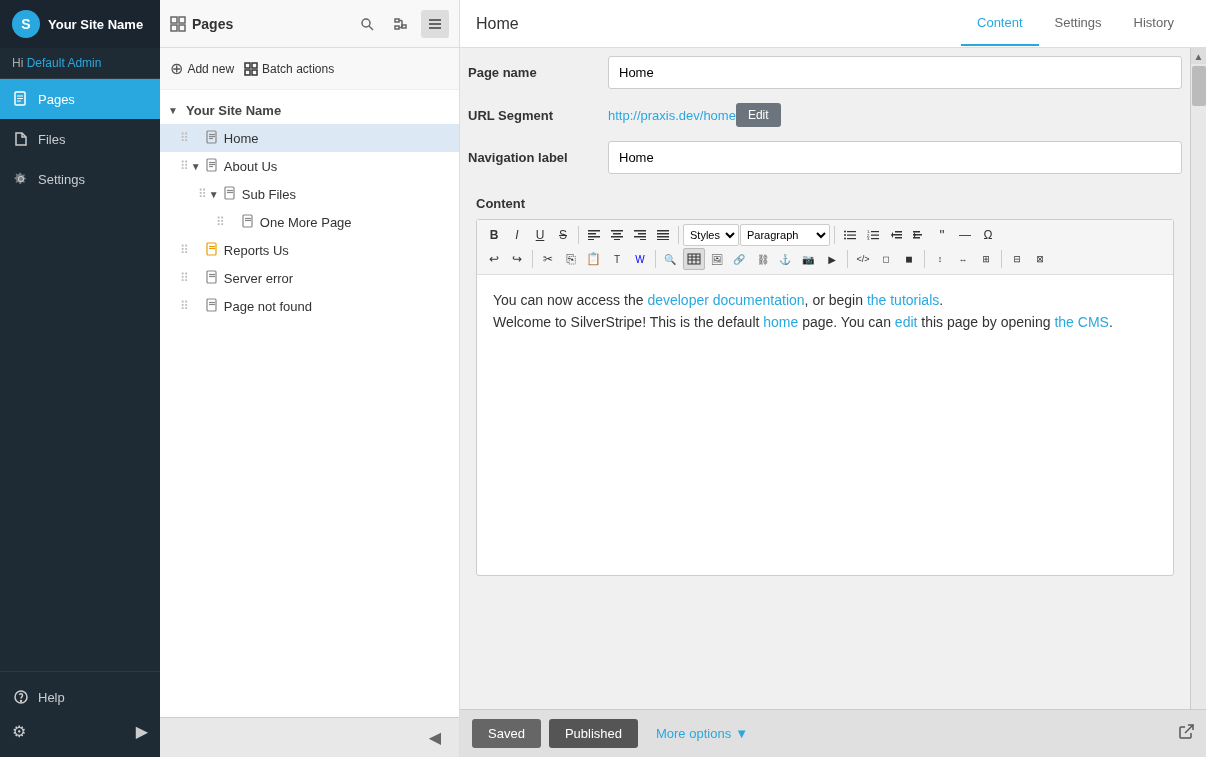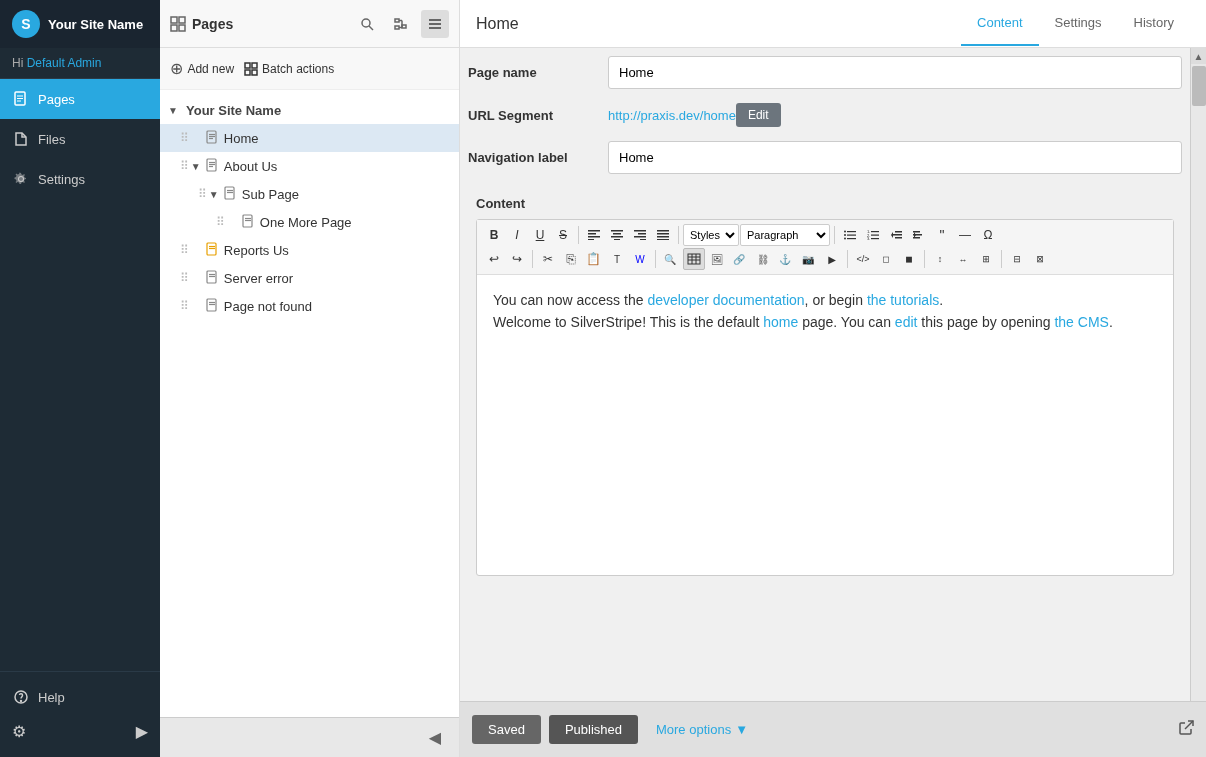--- a/index.html
+++ b/index.html
@@ -384,21 +384,21 @@
       line-height: 1.6;
       color: #333;
     }
     .wysiwyg-body a {
       color: #29a8e0;
       text-decoration: none;
     }
 
     
     .editor-bottom {
-      height: 56px;
+      height: 48px;
       background: #e0e0e0;
       border-top: 1px solid #ccc;
       display: flex;
       align-items: center;
       padding: 0 12px;
       gap: 8px;
     }
     .btn-saved {
       padding: 7px 16px;
       background: #666;
@@ -636,21 +636,21 @@
         <div class="tree-item tree-indent-2">
           <span class="drag-handle">⠿</span>
           <span class="toggle-arrow">▼</span>
           <span class="page-icon">
             <svg width="14" height="14" viewBox="0 0 14 14" fill="none" stroke="#888" stroke-width="1.2">
                 <rect x="2" y="1" width="9" height="12" rx="1"></rect>
                 <line x1="4" y1="4.5" x2="10" y2="4.5" stroke="#888"></line>
                 <line x1="4" y1="6.5" x2="10" y2="6.5" stroke="#888"></line>
               </svg>
           </span>
-          <span class="page-label">Sub Page</span>
+          <span class="page-label">Sub Files</span>
         </div>
 
         <div class="tree-item tree-indent-3">
           <span class="drag-handle">⠿</span>
           <span class="toggle-arrow"></span>
           <span class="page-icon">
             <svg width="14" height="14" viewBox="0 0 14 14" fill="none" stroke="#888" stroke-width="1.2">
                 <rect x="2" y="1" width="9" height="12" rx="1"></rect>
                 <line x1="4" y1="4.5" x2="10" y2="4.5" stroke="#888"></line>
                 <line x1="4" y1="6.5" x2="10" y2="6.5" stroke="#888"></line>

